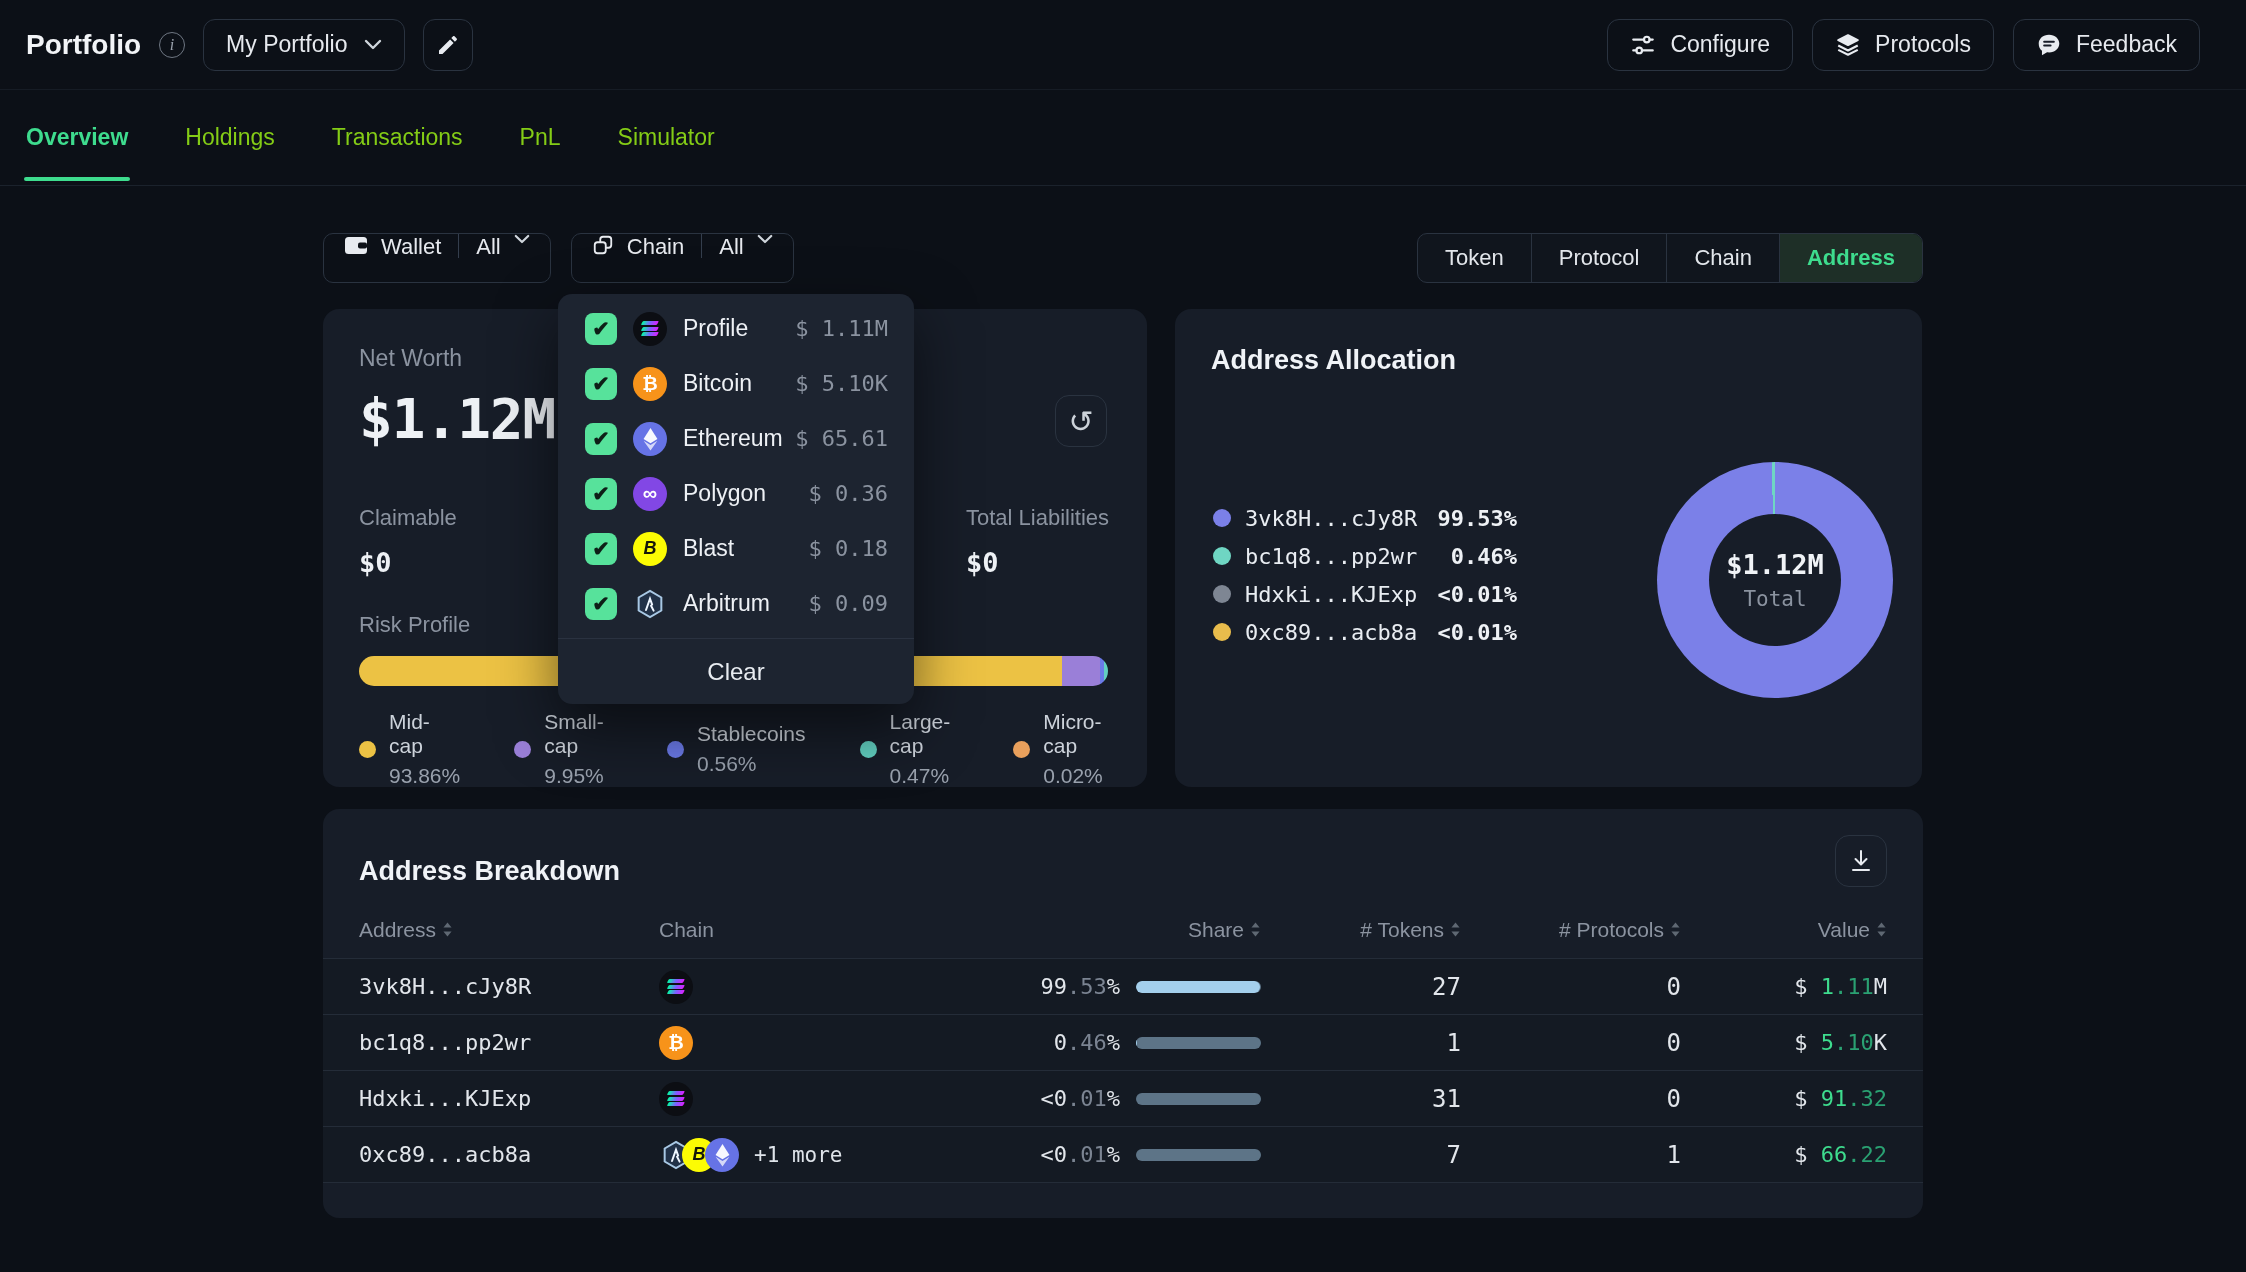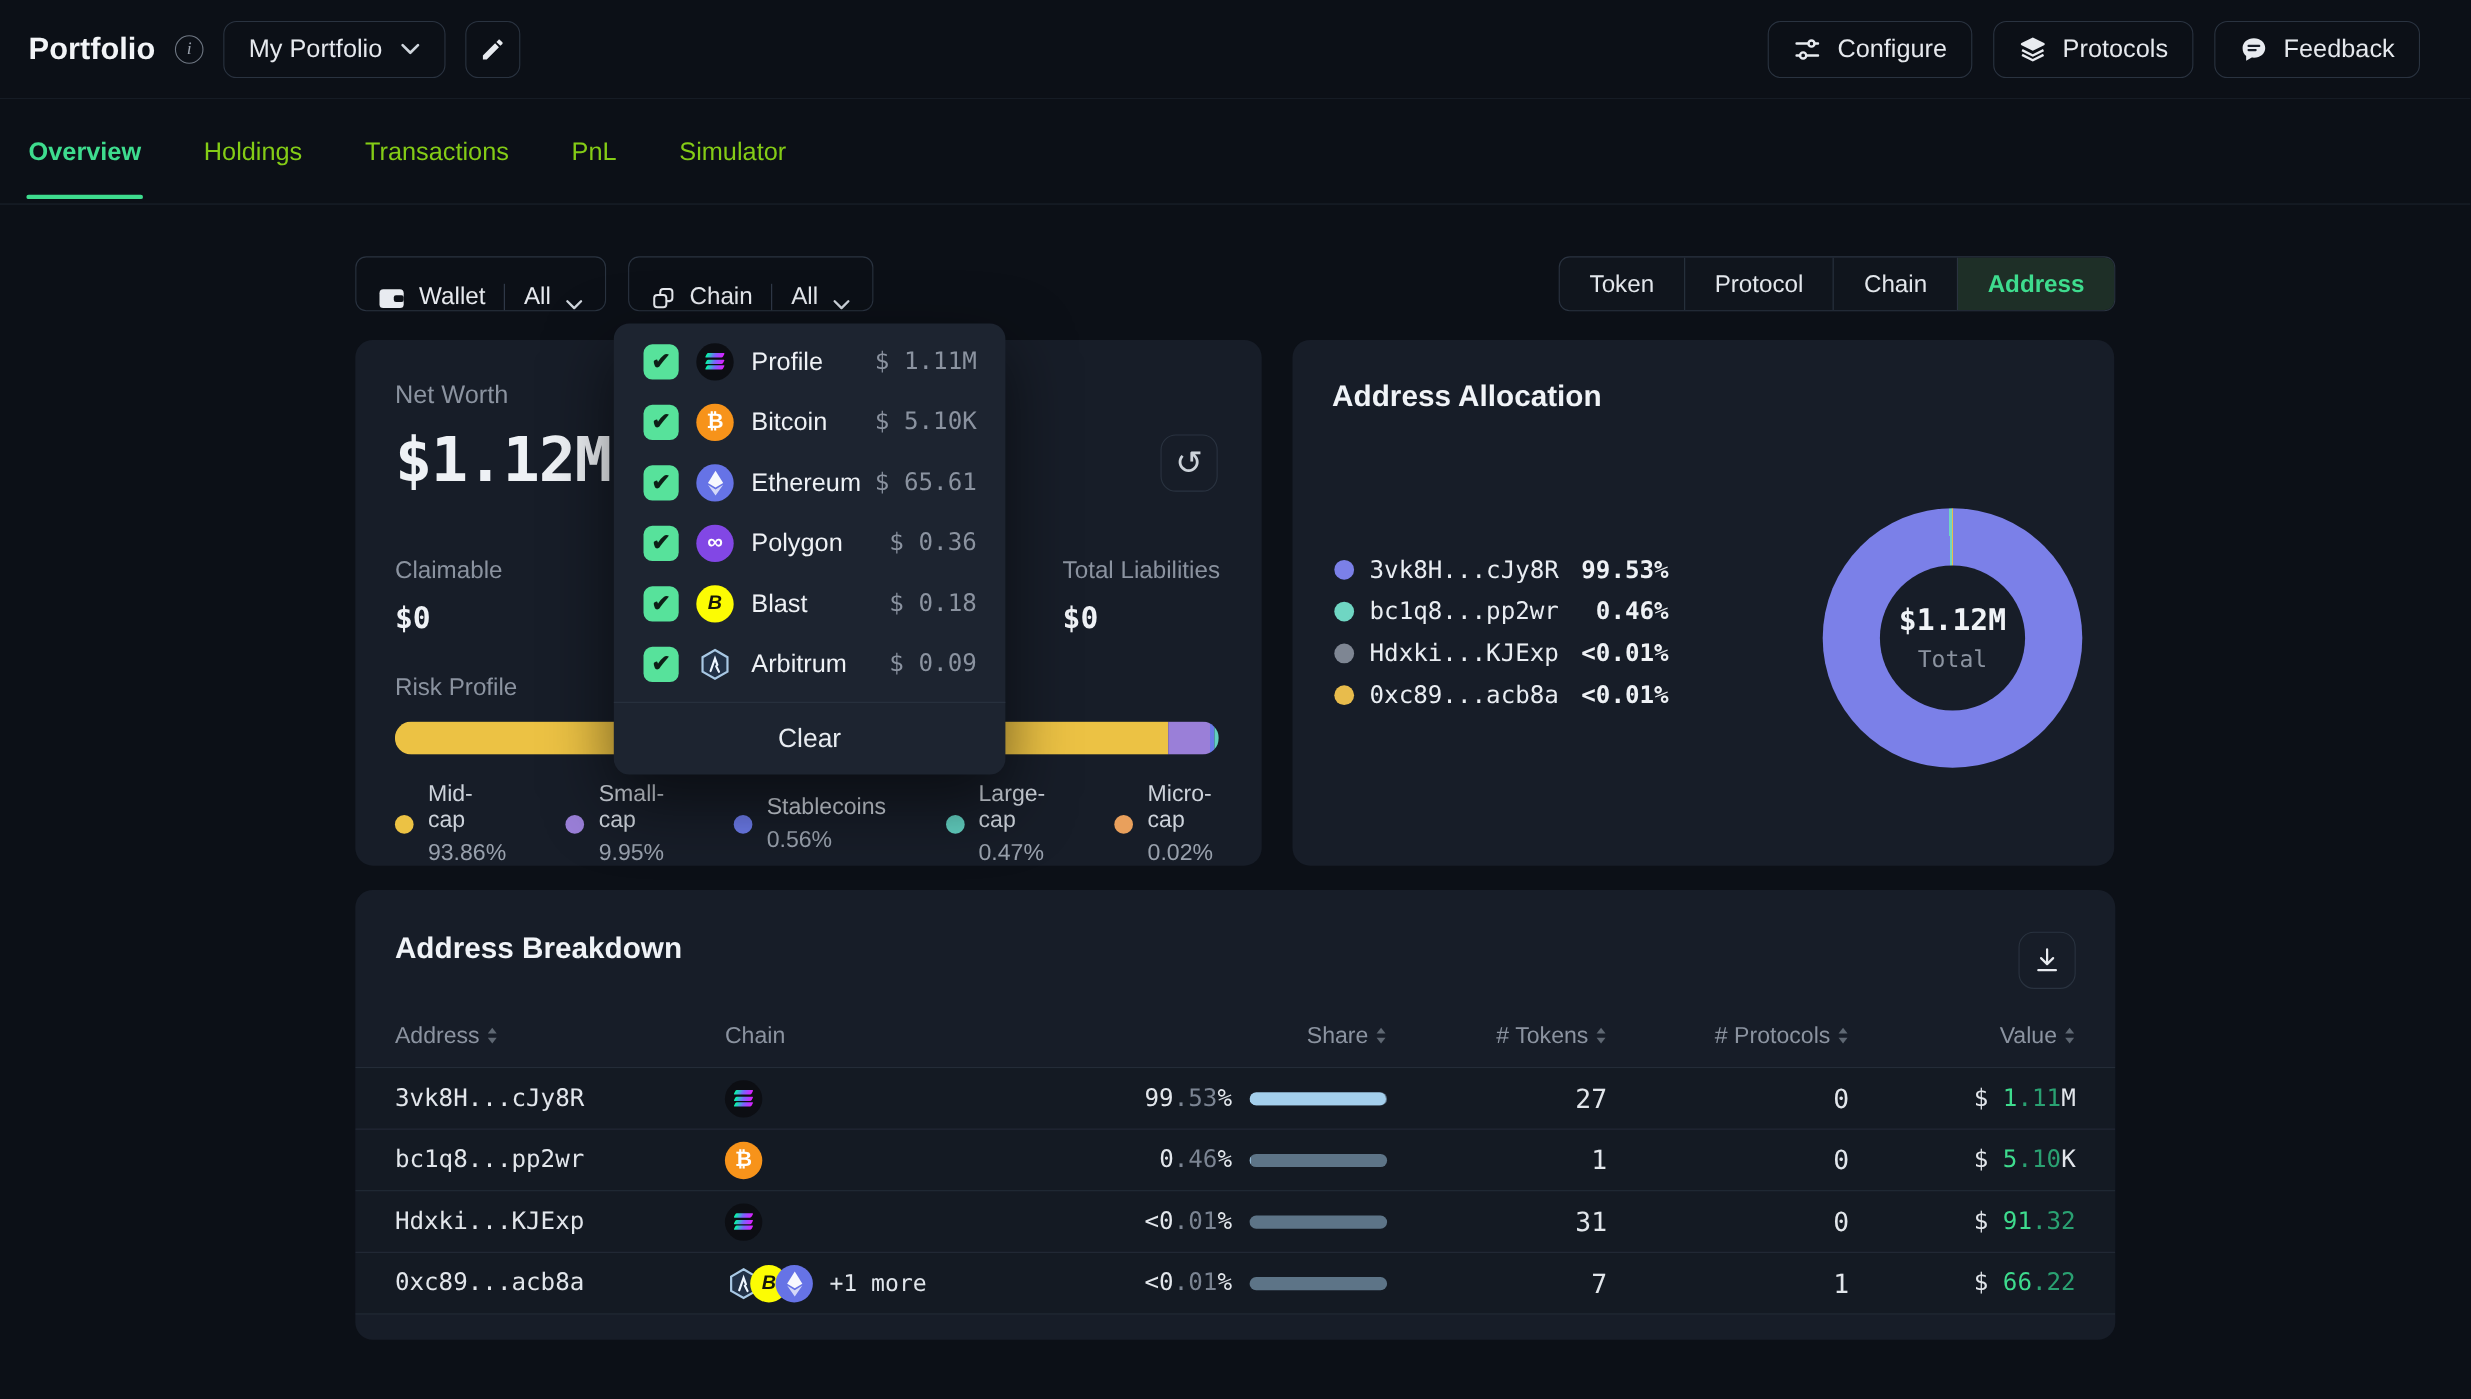--- a/index.html
+++ b/index.html
@@ -26,21 +26,21 @@
   
   .tabs{height:96px;display:flex;align-items:stretch;gap:57px;padding:0 26px;border-bottom:1px solid #1b222c}
   .tab{display:flex;align-items:center;font-size:23px;color:#84cc16;position:relative;cursor:pointer}
   .tab.active{color:var(--green);font-weight:600}
   .tab.active::after{content:"";position:absolute;left:-2px;right:-2px;bottom:4px;height:4px;border-radius:3px;background:var(--green)}
 
   
   .content{width:1600px;margin:0 auto}
   .filter-row{margin-top:47px;height:50px;display:flex;justify-content:space-between;position:relative}
   .filter-left{display:flex;gap:20px}
-  .filter-btn{height:50px;display:flex;align-items:flex-end;gap:13px;padding:0 20px;border:1px solid var(--border);
+  .filter-btn{height:50px;display:flex;align-items:flex-start;gap:13px;padding:0 20px;border:1px solid var(--border);
     border-radius:10px;font-size:22px;color:#e6e9ee;cursor:pointer}
   .vdiv{width:1px;height:24px;background:#343e4d;margin:0 4px}
 
   .seg{display:flex;height:50px;border:1px solid var(--border);border-radius:10px;background:#10151d;overflow:hidden}
   .seg-item{display:flex;align-items:center;padding:0 27px;font-size:22px;color:#e2e6eb;cursor:pointer;border-left:1px solid var(--border)}
   .seg-item:first-child{border-left:none}
   .seg-item.active{background:#1e2f27;color:var(--green);font-weight:700}
 
   
   .dropdown{position:absolute;left:235px;top:61px;width:356px;background:var(--dd);border-radius:14px;
@@ -97,21 +97,21 @@
   .al-name{font-family:"DejaVu Sans Mono",monospace;font-size:22px;color:#e9edf2;flex:1}
   .al-pct{font-family:"DejaVu Sans Mono",monospace;font-size:22px;font-weight:700;color:#eef1f5;text-align:right}
   .donut{position:absolute;left:482px;top:153px;width:236px;height:236px;border-radius:50%;display:grid;place-items:center}
   .donut::before{content:"";position:absolute;inset:52px;border-radius:50%;background:var(--card)}
   .donut-center{position:relative;text-align:center;z-index:2}
   .dc-value{font-family:"DejaVu Sans Mono",monospace;font-weight:700;font-size:27px;color:#f0f3f7}
   .dc-label{font-family:"DejaVu Sans Mono",monospace;font-size:21px;color:#8b93a0;margin-top:7px}
 
   
   .bd-card{width:1600px;height:409px;margin-top:22px;overflow:hidden}
-  .bd-head{display:flex;justify-content:space-between;align-items:flex-start;padding:38px 36px 0}
+  .bd-head{display:flex;justify-content:space-between;align-items:flex-end;padding:26px 36px 0}
   .dl-btn{width:52px;height:52px;border:1px solid var(--border);border-radius:14px;display:grid;place-items:center;cursor:pointer;background:transparent}
   .tgrid{display:grid;grid-template-columns:300px 192px 410px 200px 220px 206px;padding:0 36px;align-items:center}
   .t-header{height:58px;margin-top:14px;border-bottom:1px solid var(--divider)}
   .th{font-size:21px;color:var(--muted);display:flex;align-items:center;gap:6px}
   .al-right{justify-content:flex-end}
   .t-row{height:56px;border-bottom:1px solid var(--divider);background:rgba(0,0,0,.10);cursor:pointer}
   .c-addr{font-family:"DejaVu Sans Mono",monospace;font-size:22px;color:#e2e6eb}
   .c-chain{display:flex;align-items:center}
   .c-chain .cicon + .cicon{margin-left:-11px}
   .more{font-family:"DejaVu Sans Mono",monospace;font-size:21px;color:#dfe4ea;margin-left:15px}

